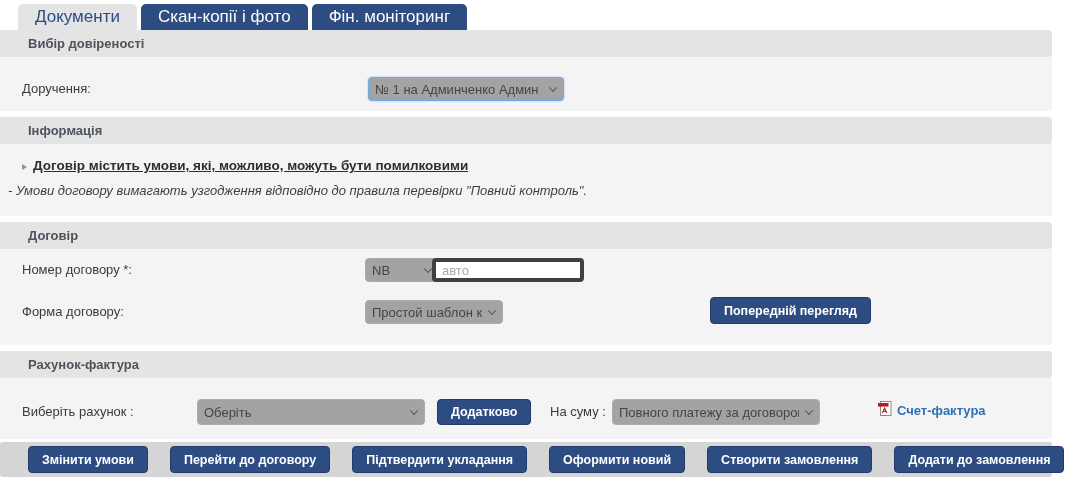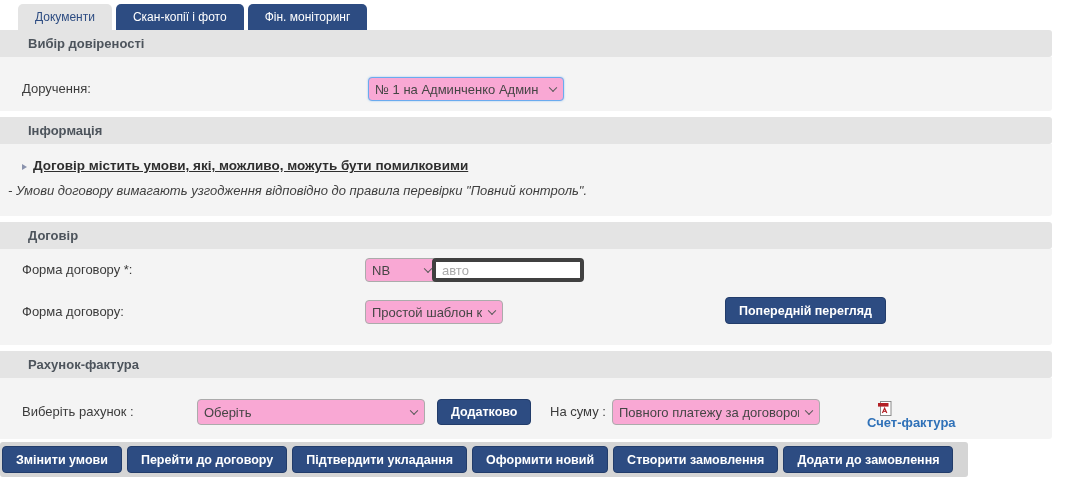--- a/index.html
+++ b/index.html
@@ -2,36 +2,36 @@
 <html><head>
 <meta charset="utf-8">
 <style>
   * { margin:0; padding:0; box-sizing:border-box; }
   html,body { width:1065px; height:482px; background:#fff; }
   body { font-family:"Liberation Sans", sans-serif; overflow:hidden; }
   .page { position:relative; width:1065px; height:482px; }
 
   
   .tabbar { display:flex; align-items:flex-end; gap:4px; height:30px; padding:4px 0 0 18px; }
-  .tab { height:26px; line-height:26px; padding:0 17px; font-size:12px;
+  .tab { height:26px; line-height:26px; padding:0 17px; font-size:17px;
          border-radius:5px 5px 0 0; background:#2d4c82; color:#fff; cursor:pointer; }
   .tab.active { background:#e4e4e4; color:#2d4c82; }
 
   
   .sect { width:1052px; margin-bottom:6px; }
   .sect-hd { height:27px; line-height:27px; background:#e4e4e4; color:#4d545c;
              font-weight:bold; font-size:13px; padding-left:28px; border-radius:0 3px 3px 0; }
   .sect-bd { position:relative; background:#f4f4f4; border-radius:0 0 3px 0;padding-left:32px; }
 
   .lbl { position:absolute; font-size:13px; color:#3b3b3b; white-space:nowrap; }
 
   
   .sel { position:absolute; height:24px; }
   .sel select { width:100%; height:100%; appearance:none; -webkit-appearance:none;
-                background:#f9a8d4; border:1px solid #ababab; border-radius:4px;
+                background:#a3a3a3; border:1px solid #ababab; border-radius:4px;
                 font-family:"Liberation Sans", sans-serif; font-size:13px; color:#454545;
                 padding:0 20px 0 6px; }
   .sel.focus select { border:1px solid #6aabee; box-shadow:0 0 2px rgba(106,171,238,.7); }
   .chev { position:absolute; right:8px; top:50%; width:6px; height:6px;
           border-right:1.5px solid #5a5a5a; border-bottom:1.5px solid #5a5a5a;
           transform:translateY(-70%) rotate(45deg); pointer-events:none; }
 
   .txt-input { position:absolute; height:24px; background:#fff; border:4px solid #404040;
                border-radius:4px; font-family:"Liberation Sans", sans-serif; font-size:13px;
                color:#454545; padding:0 6px; }
@@ -47,22 +47,22 @@
   .info-bold { position:absolute; left:22px; top:14px; font-weight:bold; font-size:13.5px; color:#2e2e2e;text-decoration:underline; }
   .tri { display:inline-block; width:0; height:0; border-left:5px solid #8a93ad;
          border-top:3.5px solid transparent; border-bottom:3.5px solid transparent; margin-right:6px; }
   .info-note { position:absolute; left:8px; top:39px; font-style:italic; font-size:13px; color:#3f3f3f; }
 
   .link { position:absolute; color:#2f71b8; font-weight:bold; font-size:13px;
           text-decoration:none; cursor:pointer; white-space:nowrap; }
   .pdf-ico { position:absolute; cursor:pointer; }
 
   
-  .footer { width:968px; height:35px; background:#d5d5d5; border-radius:3px;
-            display:flex; align-items:center; gap:5px; padding-left:2px; }
+  .footer { width:1052px; height:35px; background:#d5d5d5; border-radius:3px;
+            display:flex; align-items:center; gap:22px; padding-left:28px; }
 </style>
 </head>
 <body>
 
 <div class="page">
 
   <div class="tabbar">
     <div class="tab active">Документи</div>
     <div class="tab">Скан-копії і фото</div>
     <div class="tab">Фін. моніторинг</div>
@@ -87,37 +87,37 @@
       <div class="info-bold">
         <span class="tri"></span><span>Договір містить умови, які, можливо, можуть бути помилковими</span>
       </div>
       <div class="info-note">- Умови договору вимагають узгодження відповідно до правила перевірки "Повний контроль".</div>
     </div>
   </div>
 
   <div class="sect">
     <div class="sect-hd">Договір</div>
     <div class="sect-bd" style="height:96px;">
-      <span class="lbl" style="left:22px; top:13px;">Форма договору *:</span>
+      <span class="lbl" style="left:22px; top:13px;">Номер договору *:</span>
       <span class="sel" style="left:365px; top:9px; width:74px;">
         <select>
           <option>NB</option>
         </select>
         <i class="chev"></i>
       </span>
       <input class="txt-input" style="left: 432px; top: 9px; width: 152px;" type="text" placeholder="авто">
 
       <span class="lbl" style="left:22px; top:55px;">Форма договору:</span>
       <span class="sel" style="left:365px; top:51px; width:138px;">
         <select>
           <option>Простой шаблон кросса</option>
         </select>
         <i class="chev"></i>
       </span>
-      <button class="btn abs" style="left:710px; top:48px;margin-left:15px;">Попередній перегляд</button>
+      <button class="btn abs" style="left:710px; top:48px;">Попередній перегляд</button>
     </div>
   </div>
 
   <div class="sect" style="margin-bottom:3px;">
     <div class="sect-hd">Рахунок-фактура</div>
     <div class="sect-bd" style="height:61px;">
       <span class="lbl" style="left:22px; top:26px;">Виберіть рахунок :</span>
       <span class="sel" style="left:197px; top:21px; width:228px; height:26px;">
         <select>
           <option>Оберіть</option>
@@ -135,21 +135,21 @@
       </span>
 
       <span class="pdf-ico" style="left:877px; top:22px;">
         <svg width="16" height="17" viewBox="0 0 16 17">
           <rect x="3.5" y="1.5" width="10.5" height="14" fill="#ffffff" stroke="#8a8a8a" stroke-width="1"></rect>
           <rect x="1" y="3" width="10.5" height="3.6" fill="#b32025"></rect>
           <path d="M5.4 13 L7.6 8.2 L9.8 13" stroke="#b32025" fill="none" stroke-width="1.2"></path>
           <line x1="6.2" y1="11.4" x2="9" y2="11.4" stroke="#b32025" stroke-width="1"></line>
         </svg>
       </span>
-      <a class="link" style="left:867px; top:25px;margin-top:12px;">Счет-фактура</a>
+      <a class="link" style="left:897px; top:25px;">Счет-фактура</a>
     </div>
   </div>
 
   <div class="footer">
     <button class="btn">Змінити умови</button>
     <button class="btn">Перейти до договору</button>
     <button class="btn">Підтвердити укладання</button>
     <button class="btn">Оформити новий</button>
     <button class="btn">Створити замовлення</button>
     <button class="btn">Додати до замовлення</button>

